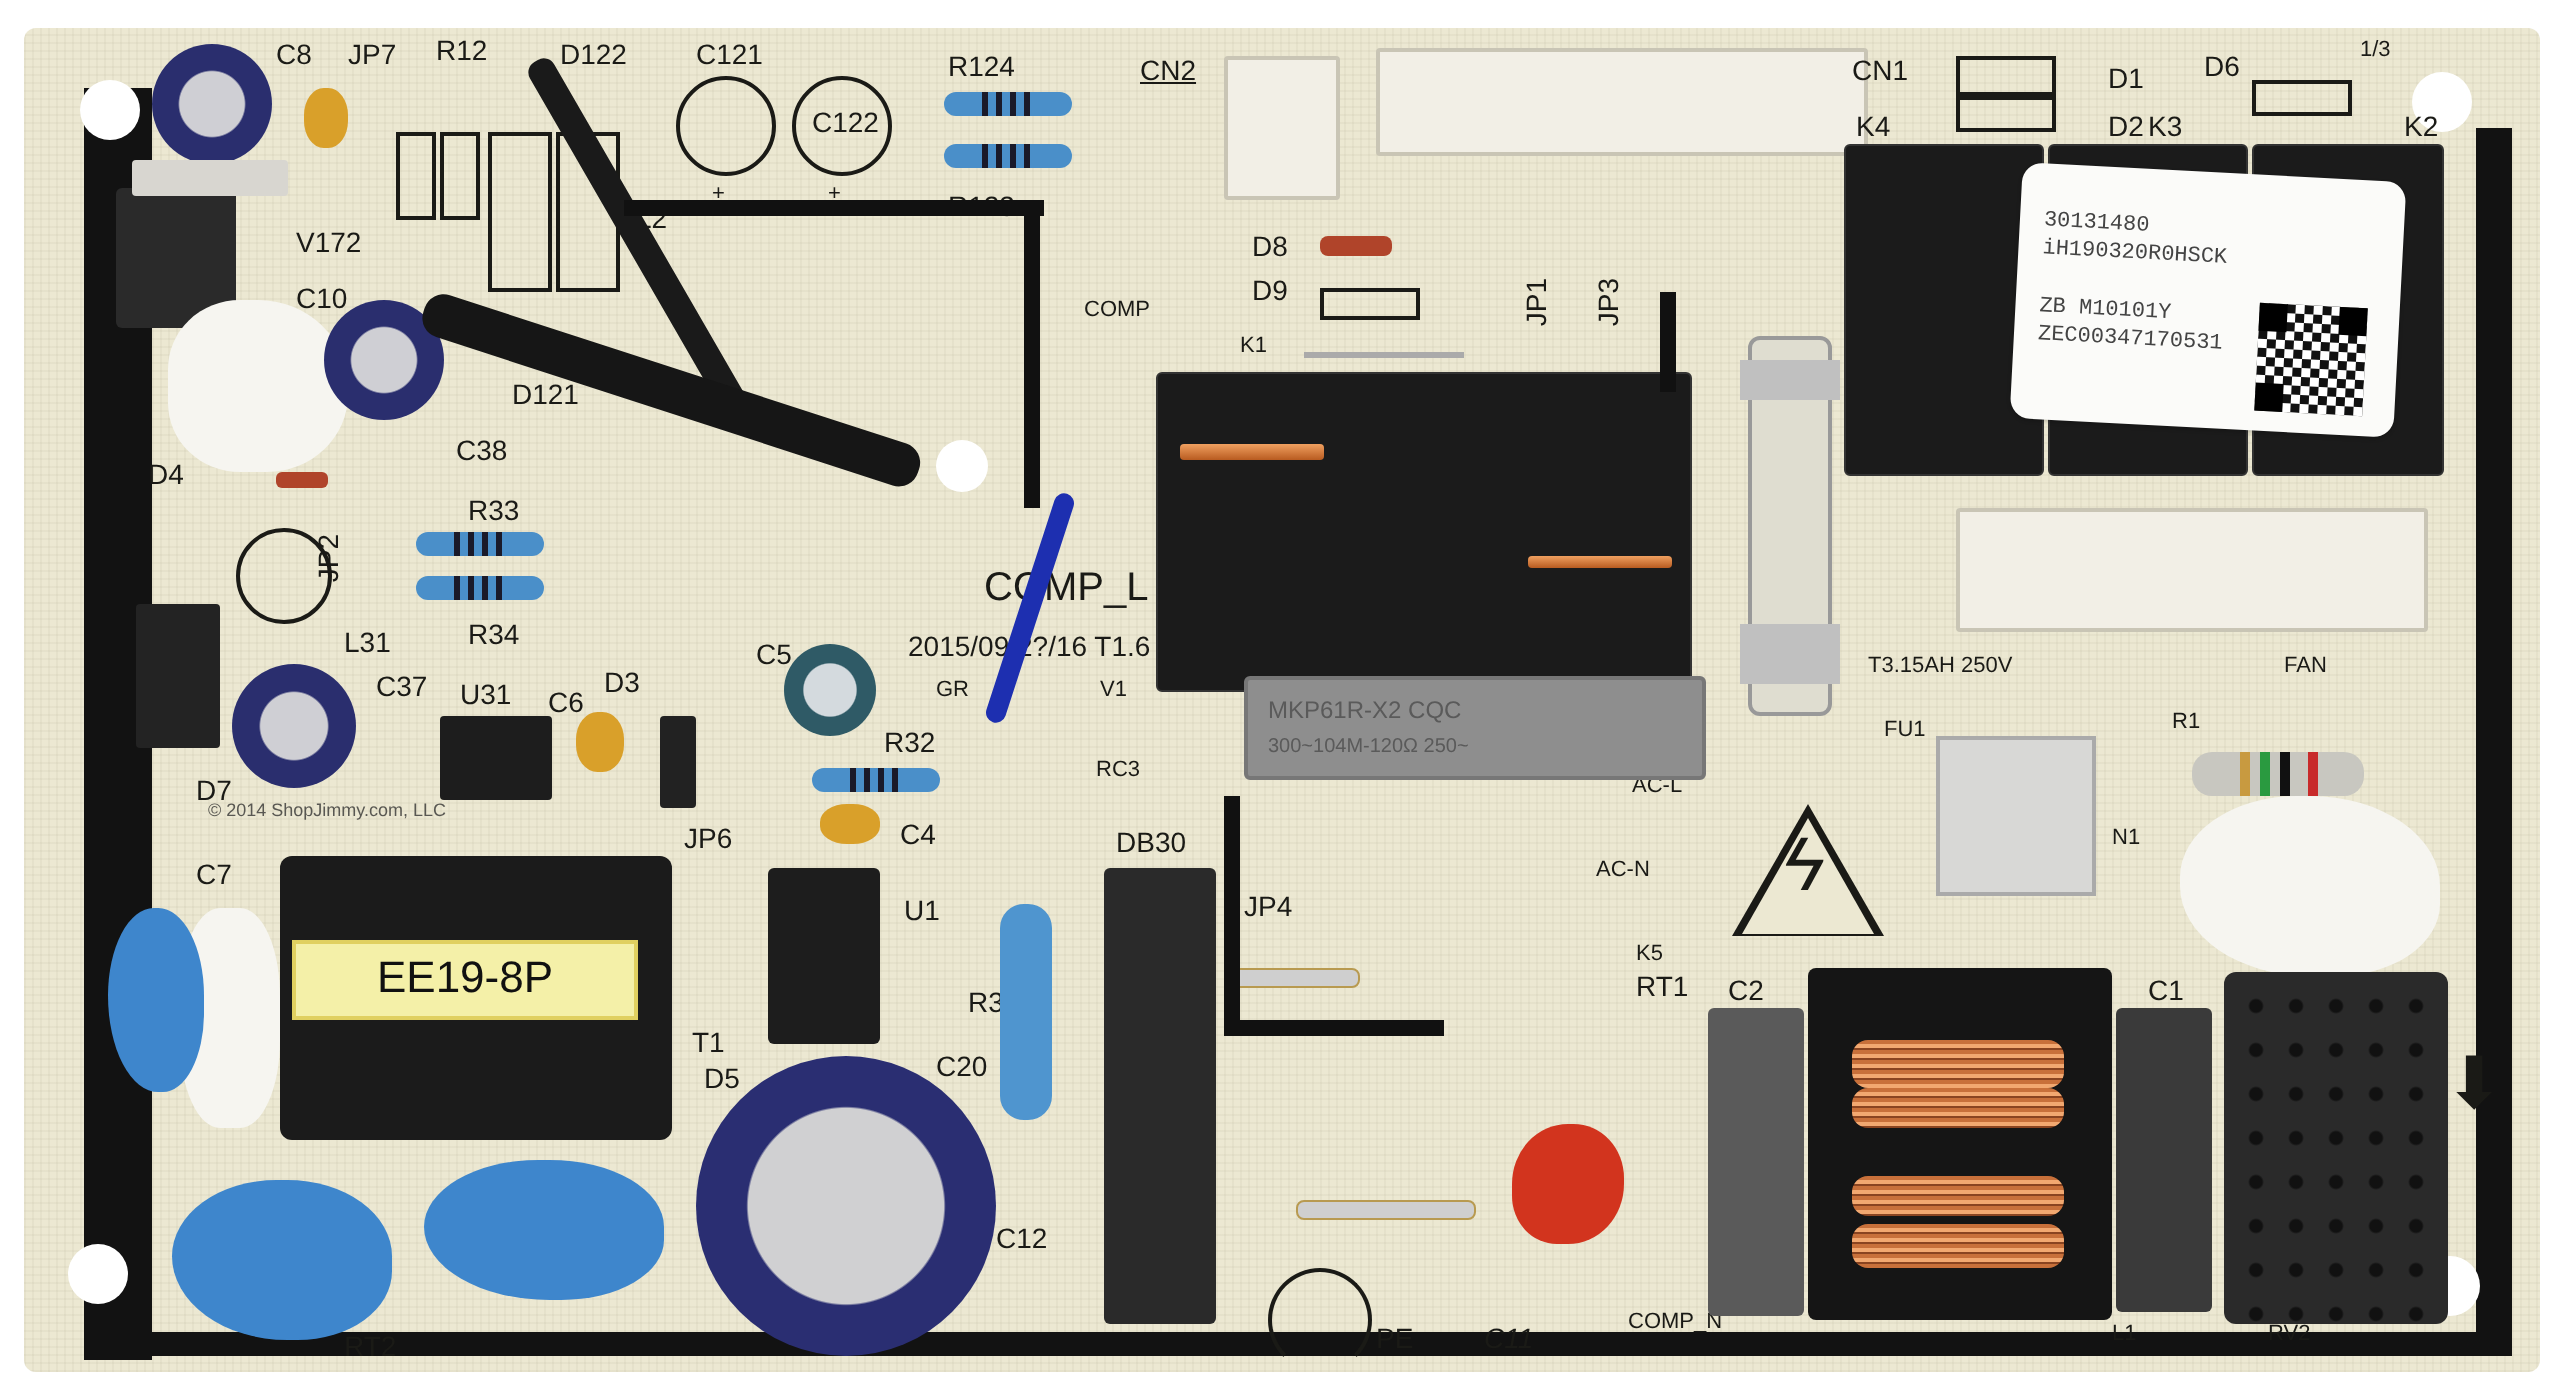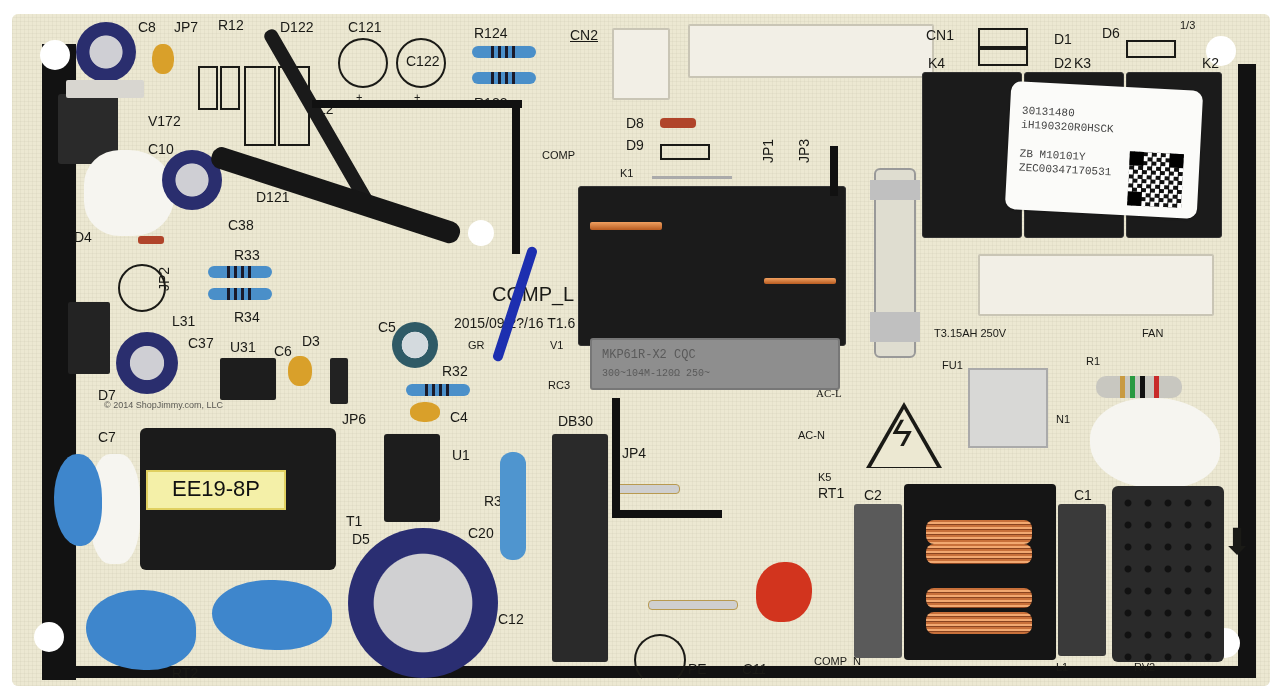--- a/index.html
+++ b/index.html
@@ -167,25 +167,25 @@
     <div class="abs" style="left:58px;top:0;width:5px;height:22px;background:#c82a2a;"></div>
   </div>
   <div class="abs" style="left:956px;top:354px;width:80px;height:80px;background:#d8d8d6;border:2px solid #aaa;"></div>
   <div class="silk lg" style="left:1044px;top:400px;">N1</div>
   <div class="abs" style="left:1078px;top:384px;width:130px;height:90px;background:#f6f5f0;border-radius:45% 50% 40% 50%;"></div>
 
   <div class="warn-tri" style="left:854px;top:388px;"></div>
   <div class="warn-inner" style="left:859px;top:395px;"></div>
   <div class="silk" style="left:880px;top:400px;font-size:38px;transform:skewX(-10deg);">ϟ</div>
 
-  <div class="silk lg" style="left:804px;top:374px;font-family:Liberation Serif, serif;">AC-L</div>
+  <div class="silk lg" style="left:804px;top:374px;">AC-L</div>
   <div class="silk lg" style="left:786px;top:416px;">AC-N</div>
   <div class="silk lg" style="left:806px;top:458px;">K5</div>
 
-  <div class="abs" style="left:578px;top:324px;width:250px;height:52px;background:#8e8e8e;border:2px solid #777;border-radius:3px;font-family:Liberation Mono, monospace;">
+  <div class="abs" style="left:610px;top:324px;width:231px;height:52px;background:#8e8e8e;border:2px solid #777;border-radius:3px;">
     <div class="abs" style="left:10px;top:8px;font-size:12px;color:#5a5a5a;white-space:nowrap;">MKP61R-X2 CQC</div>
     <div class="abs" style="left:10px;top:28px;font-size:10px;color:#5a5a5a;white-space:nowrap;">300~104M-120Ω  250~</div>
   </div>
   <div class="silk lg" style="left:536px;top:366px;">RC3</div>
 
   <div class="silk lg" style="left:480px;top:270px;font-size:20px;">COMP_L</div>
   <div class="silk md" style="left:442px;top:302px;">2015/09/2?/16 T1.6</div>
   <div class="silk lg" style="left:456px;top:326px;">GR</div>
   <div class="silk lg" style="left:538px;top:326px;">V1</div>
   <div class="abs" style="left:498px;top:230px;width:10px;height:120px;background:#1d2fb0;border-radius:5px;transform:rotate(18deg);"></div>
@@ -215,21 +215,21 @@
   <div class="silk md" style="left:330px;top:398px;">JP6</div>
   <div class="silk md" style="left:366px;top:306px;">C5</div>
   <div class="ecap teal" style="left:380px;top:308px;width:46px;height:46px;"></div>
   <div class="silk md" style="left:430px;top:350px;">R32</div>
   <div class="resistor" style="left:394px;top:370px;width:64px;"></div>
   <div class="ycap" style="left:398px;top:388px;width:30px;height:20px;"></div>
   <div class="silk md" style="left:438px;top:396px;">C4</div>
 
   <div class="silk md" style="left:86px;top:416px;">C7</div>
   <div class="abs" style="left:128px;top:414px;width:196px;height:142px;background:#1b1b1b;border-radius:6px;"></div>
-  <div class="transformer-label" style="left:134px;top:456px;width:140px;height:40px;">EE19-8P</div>
+  <div class="transformer-label" style="left:134px;top:456px;width:173px;height:40px;">EE19-8P</div>
   <div class="abs" style="left:78px;top:440px;width:50px;height:110px;background:#f6f5f0;border-radius:40%;"></div>
   <div class="bluecap" style="left:42px;top:440px;width:48px;height:92px;"></div>
 
   <div class="abs" style="left:372px;top:420px;width:56px;height:88px;background:#1d1d1d;border-radius:3px;"></div>
   <div class="silk md" style="left:440px;top:434px;">U1</div>
   <div class="silk md" style="left:334px;top:500px;">T1</div>
   <div class="silk md" style="left:340px;top:518px;">D5</div>
   <div class="silk md" style="left:456px;top:512px;">C20</div>
   <div class="silk md" style="left:472px;top:480px;">R30</div>
   <div class="abs" style="left:488px;top:438px;width:26px;height:108px;background:#4f95cf;border-radius:12px;"></div>

